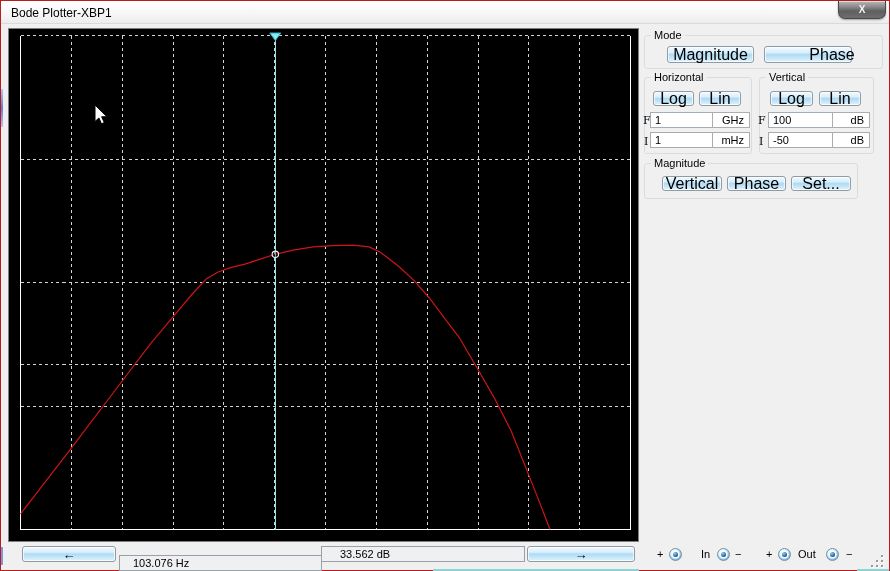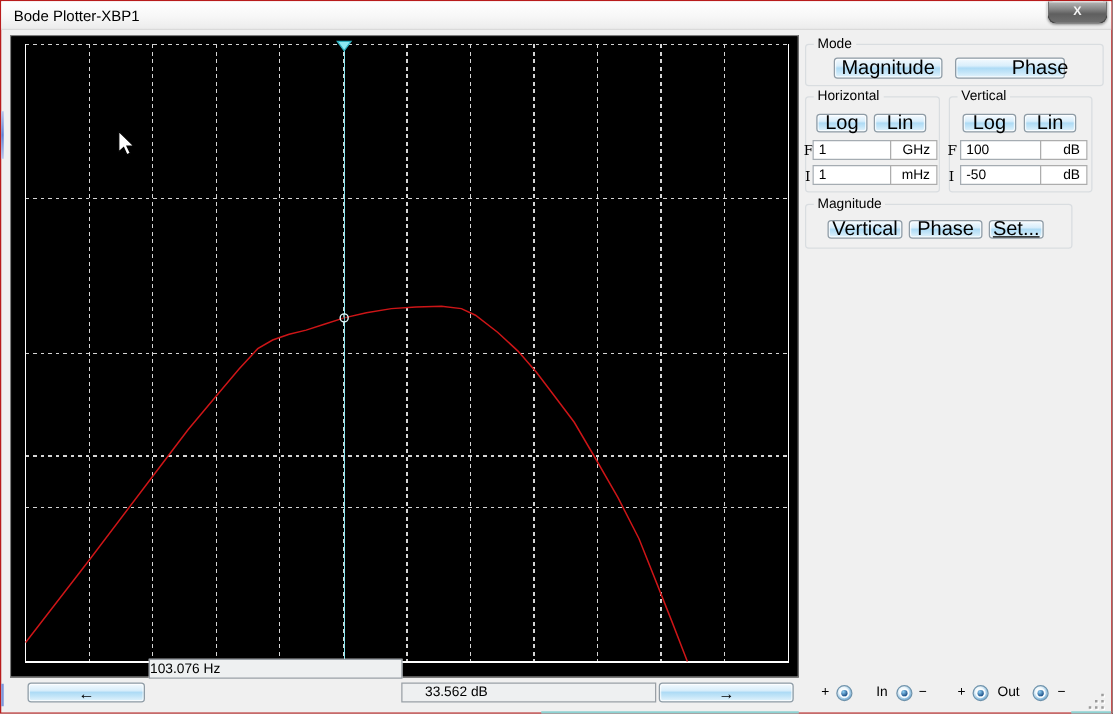--- a/index.html
+++ b/index.html
@@ -148,28 +148,28 @@
 
   <div class="groupbox" style="left:643px; top:162px; width:214px; height:36px;">
     <span class="legend">Magnitude</span>
   </div>
   <div class="btn" style="left:661px; top:175px; width:60px; height:15px;">
     <span>Vertical</span>
   </div>
   <div class="btn" style="left:726px; top:175px; width:59px; height:15px;">
     <span>Phase</span>
   </div>
-  <div class="btn" style="left:790px; top:175px; width:44px; height:15px;text-decoration:underline;">
+  <div class="btn" style="left:790px; top:175px; width:60px; height:15px;">
     <span>Set...</span>
   </div>
 
   <div class="btn arrow" style="left:21px; top:545px; width:94px; height:16px;">
     <span>←</span>
   </div>
-  <div class="readout" style="left:118px; top:526px; width:203px; height:16px; ">
+  <div class="readout" style="left:118px; top:554px; width:203px; height:16px; padding-left:13px;">
     <span>103.076 Hz</span>
   </div>
   <div class="readout" style="left:320px; top:545px; width:204px; height:16px; padding-left:18px;">
     <span>33.562 dB</span>
   </div>
   <div class="btn arrow" style="left:526px; top:545px; width:108px; height:16px;">
     <span>→</span>
   </div>
 
   <div class="tgroup" style="left:656px; top:546px; width:90px;">

